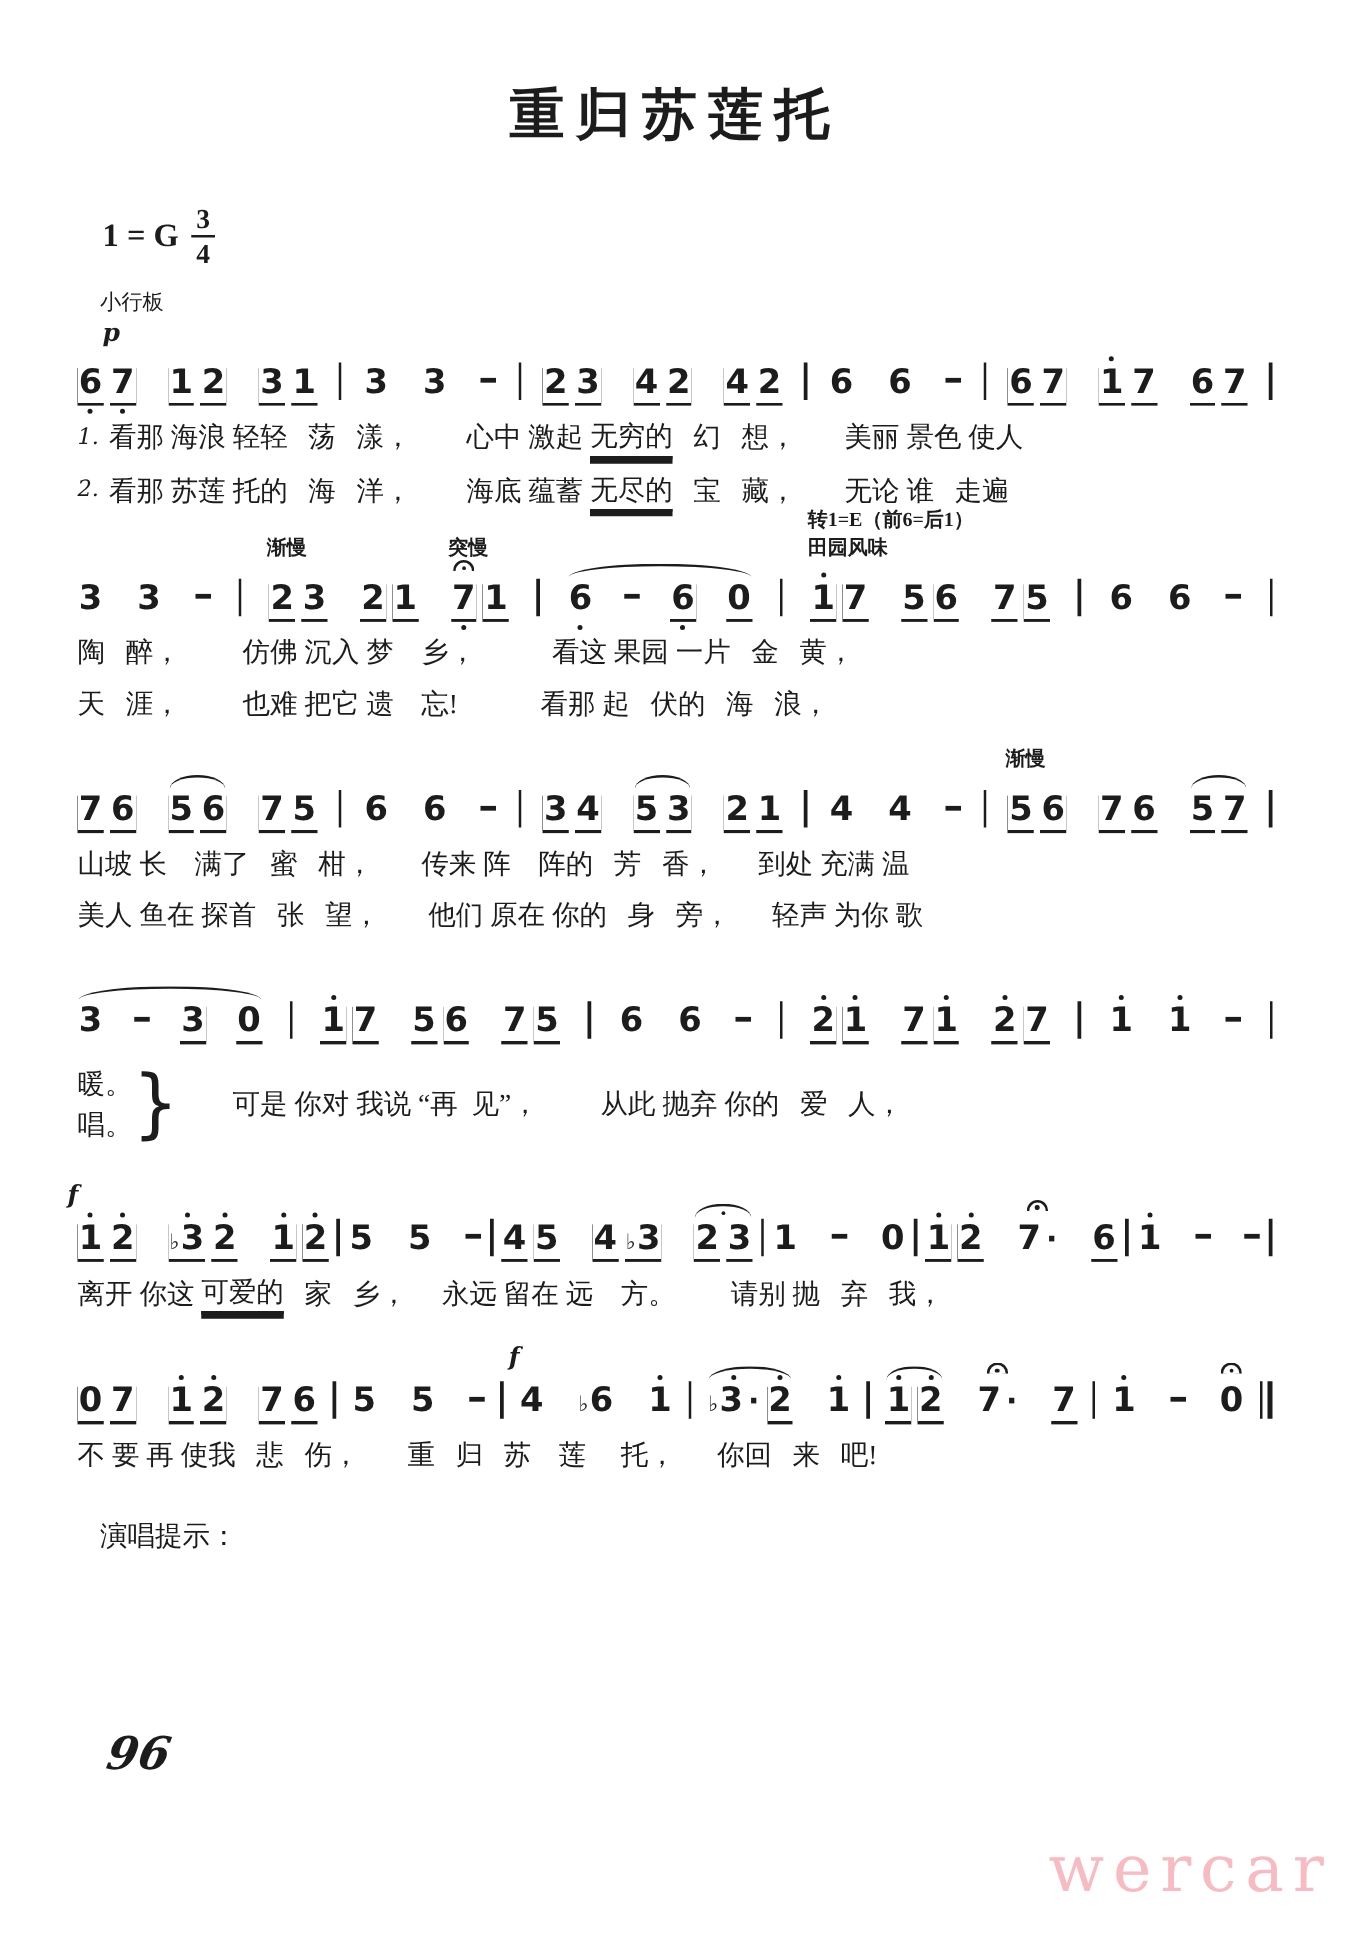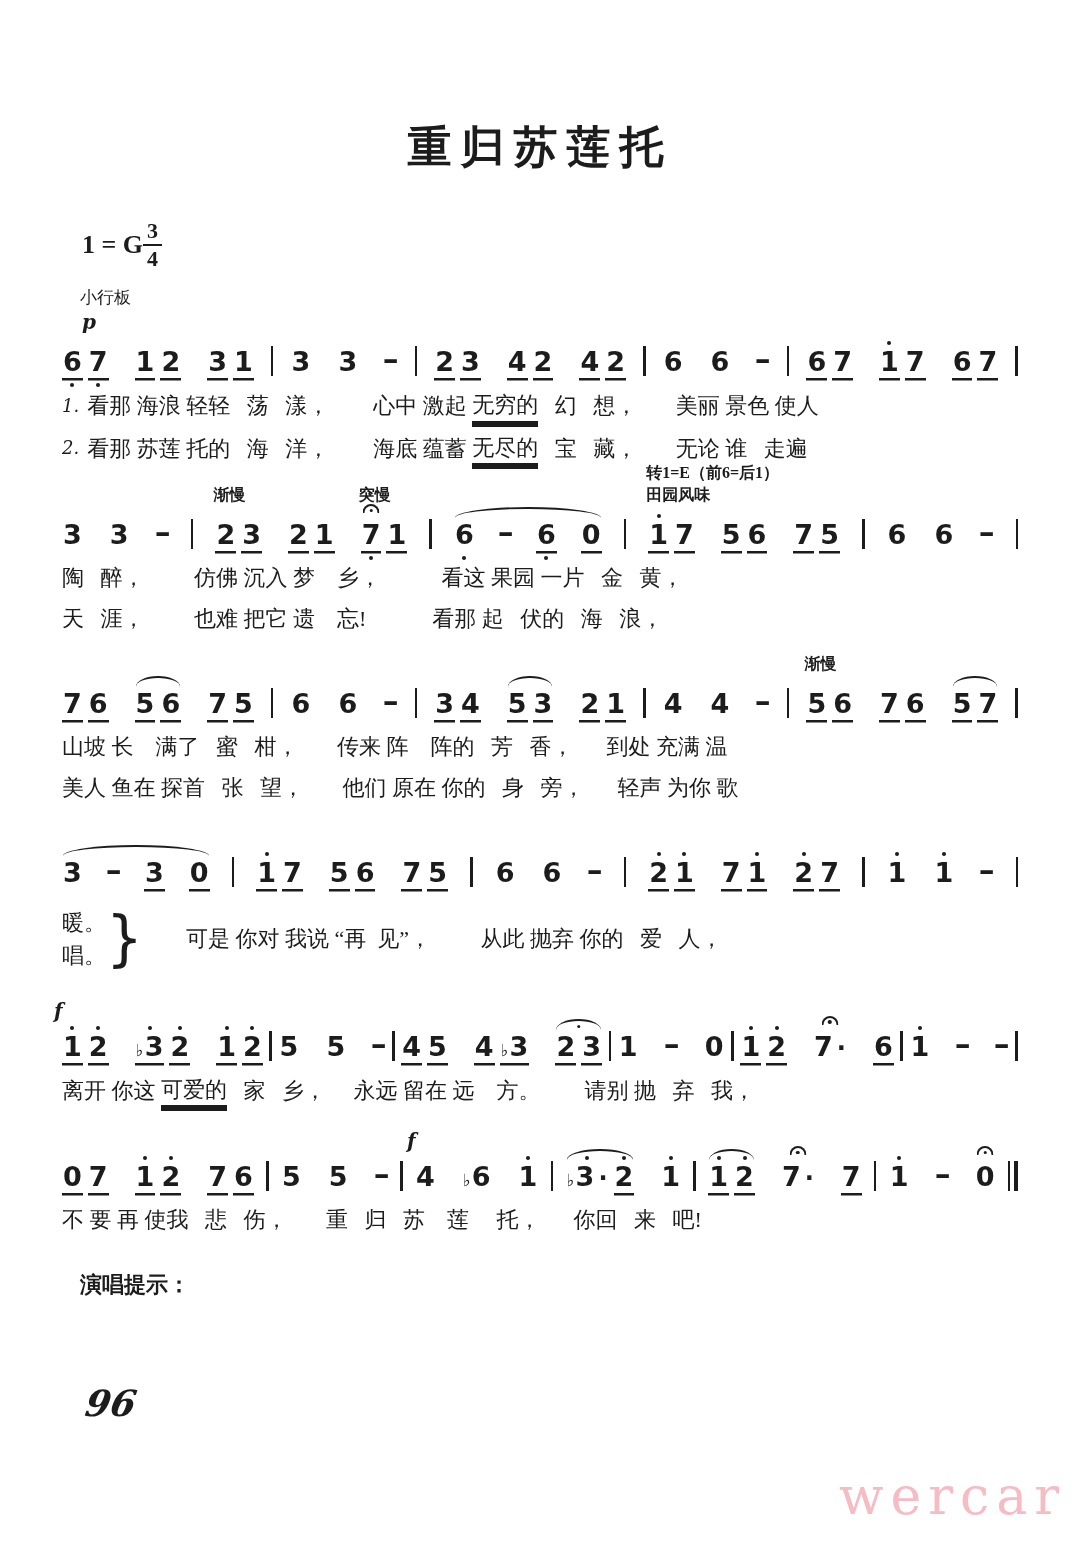--- a/index.html
+++ b/index.html
@@ -8,25 +8,25 @@
     --wm:#f6bcc3;
   }
   *{margin:0;padding:0;box-sizing:border-box;}
   html,body{background:var(--paper);}
   body{
     width:1080px;height:1552px;position:relative;overflow:hidden;
     font-family:"Liberation Serif",serif;color:var(--ink);
   }
   .page{padding:0 62px;}
   .title{
-    text-align:center;padding-top:118px;font-size:44px;font-weight:bold;
+    text-align:center;padding-top:62px;font-size:44px;font-weight:bold;
     letter-spacing:9px;
   }
   .header-row{display:flex;justify-content:space-between;align-items:flex-start;margin-top:42px;}
-  .keysig{display:flex;align-items:center;margin-left:20px;font-size:26px;font-weight:bold;}
+  .keysig{display:flex;align-items:center;gap:10px;margin-left:20px;font-size:26px;font-weight:bold;}
   .ts{display:inline-flex;flex-direction:column;align-items:center;font-size:22px;line-height:1.08;font-weight:bold;}
   .ts-top{border-bottom:2.5px solid var(--ink);padding:0 4px 1px;}
   .ts-bot{padding-top:1px;}
   .credits{font-size:20px;line-height:1.85;white-space:pre;margin-right:14px;}
   
   #systems{margin-top:16px;}
   .system{margin-bottom:10px;position:relative;}
   .sys-head{margin:2px 0 0 18px;line-height:1.35;}
   .sys-head .tempo{font-size:17px;font-weight:normal;}
   .sys-head .dynp{font-family:"DejaVu Serif",serif;font-style:italic;font-weight:bold;font-size:20px;margin-left:2px;}
@@ -61,21 +61,21 @@
   .bl{width:2.5px;height:30px;background:var(--ink);align-self:flex-end;margin-bottom:2px;flex:none;}
   .bl.final{width:10px;background:none;border-left:2.5px solid var(--ink);border-right:4.5px solid var(--ink);}
   
   .lyr{margin-top:13px;font-size:22px;white-space:pre;display:flex;align-items:center;line-height:1.25;}
   .vnum{font-style:italic;font-size:18px;margin-right:8px;font-family:"DejaVu Serif",serif;}
   .du{box-shadow:0 2.5px 0 0 var(--ink),0 6px 0 0 var(--ink);padding-bottom:2px;}
   .lstack{display:inline-flex;flex-direction:column;line-height:1.5;}
   .brace{font-size:58px;font-weight:400;margin:0 10px 0 0;font-family:"DejaVu Sans",sans-serif;transform:scaleY(1.05);}
   
   .notes{margin-top:36px;margin-left:18px;margin-right:4px;}
-  .notes-head{font-weight:bold;font-size:22px;margin-bottom:10px;}
+  .notes-head{font-weight:normal;font-size:22px;margin-bottom:10px;}
   .pageno{
     position:absolute;left:86px;bottom:128px;font-family:"DejaVu Serif",serif;
     font-style:italic;font-weight:bold;font-size:36px;transform:skewX(-10deg);
   }
   .wm{
     position:absolute;right:14px;bottom:26px;color:var(--wm);
     font-family:"DejaVu Serif",serif;font-size:52px;letter-spacing:7px;font-weight:400;
   }
 </style>
 </head>

